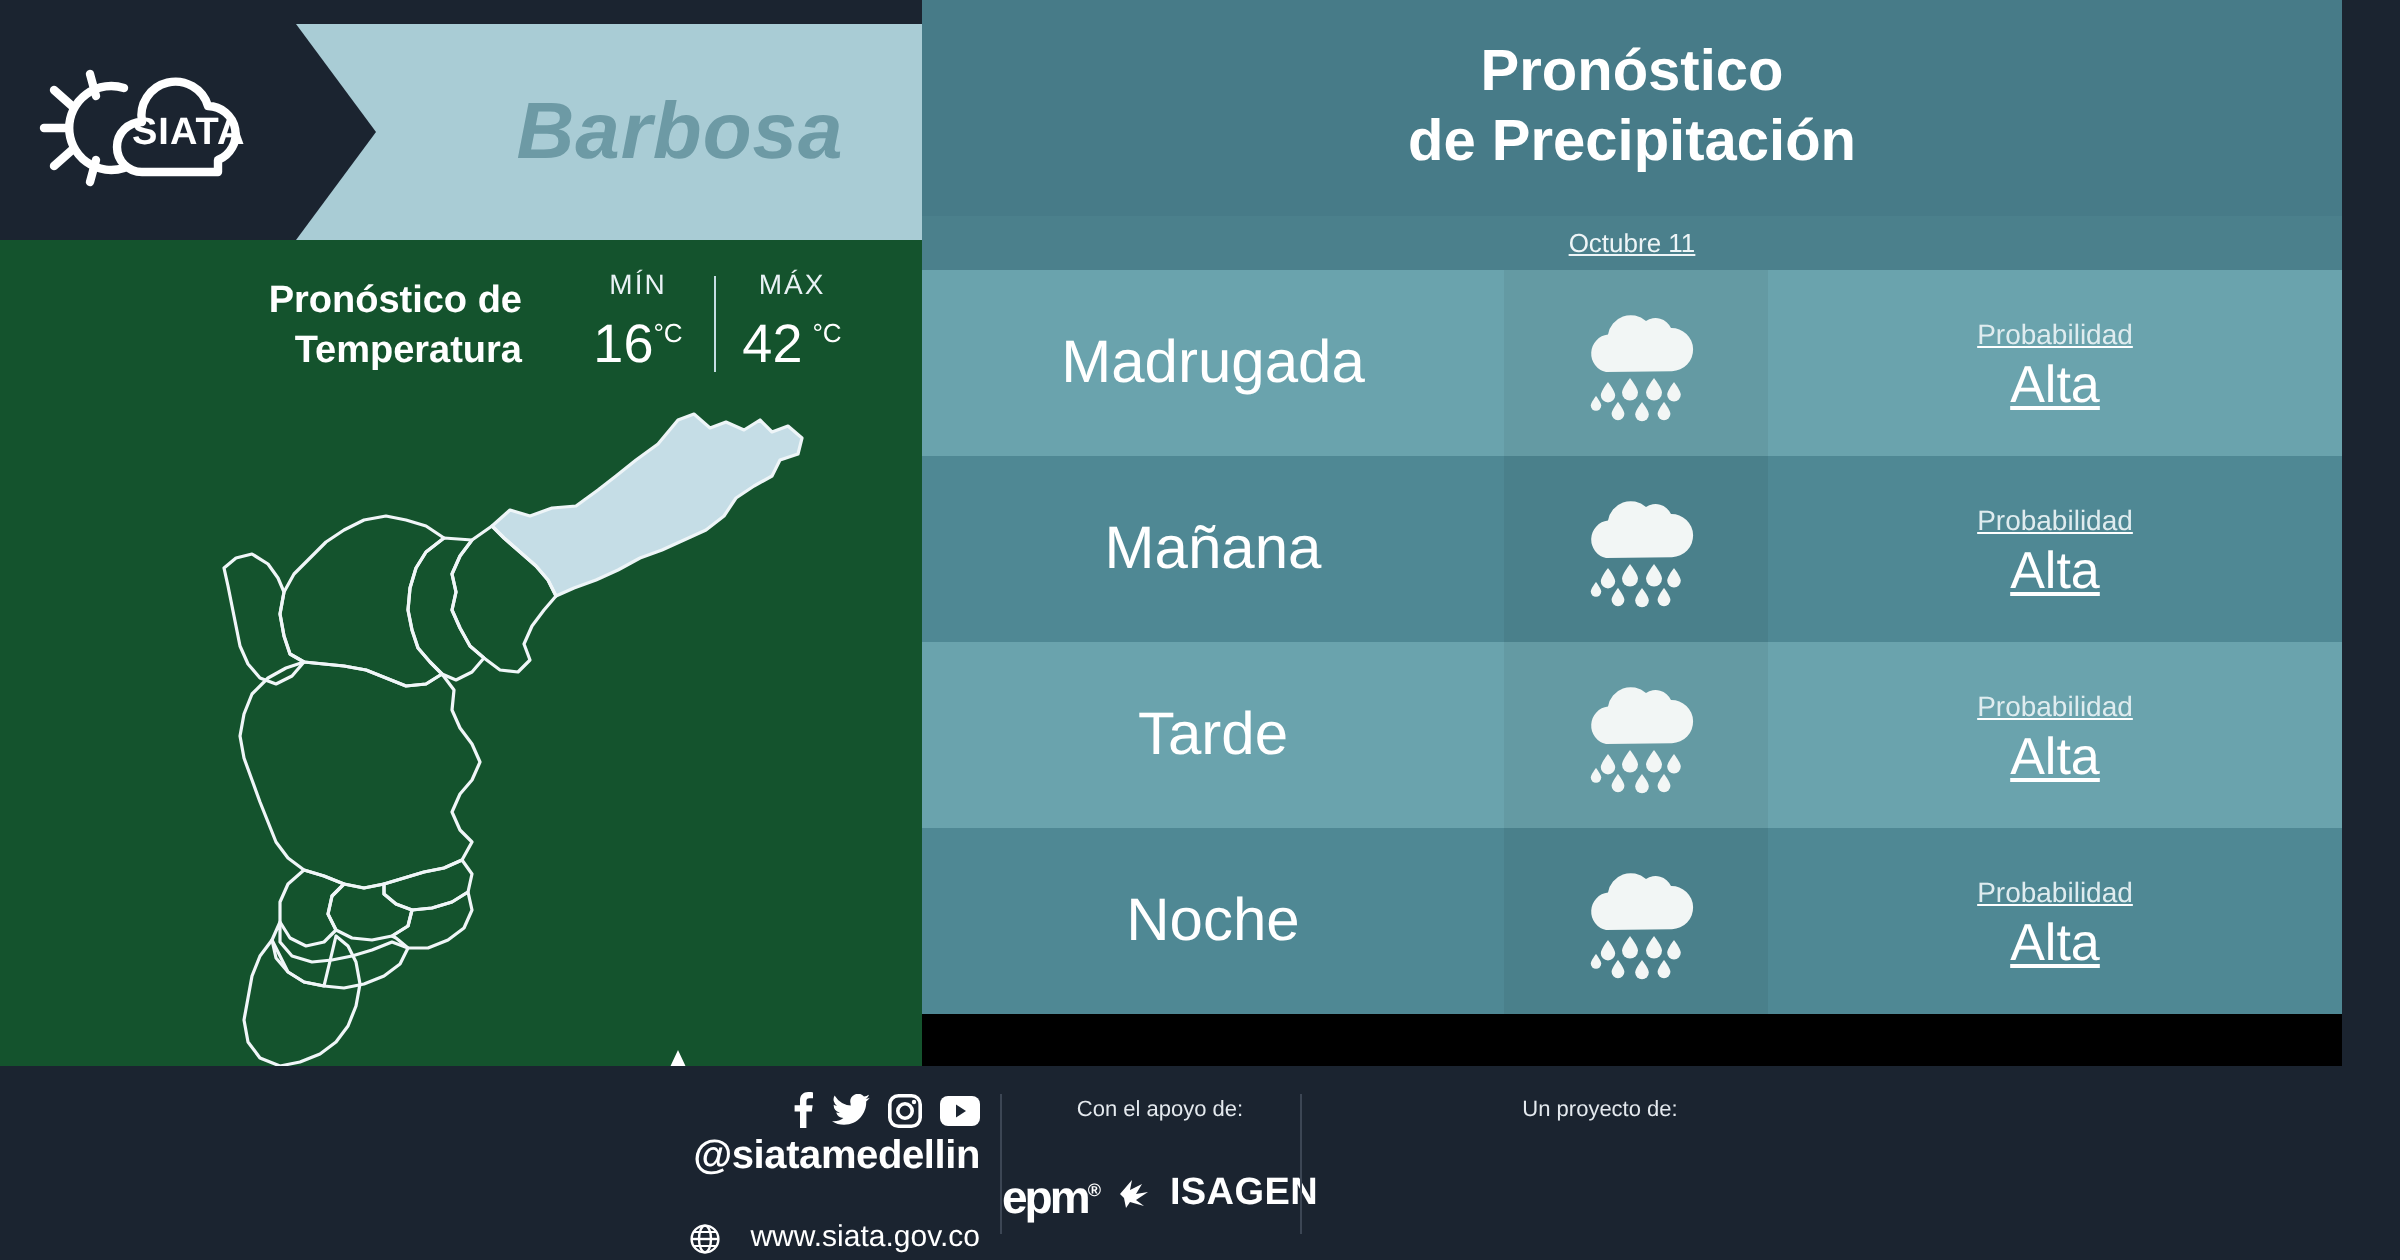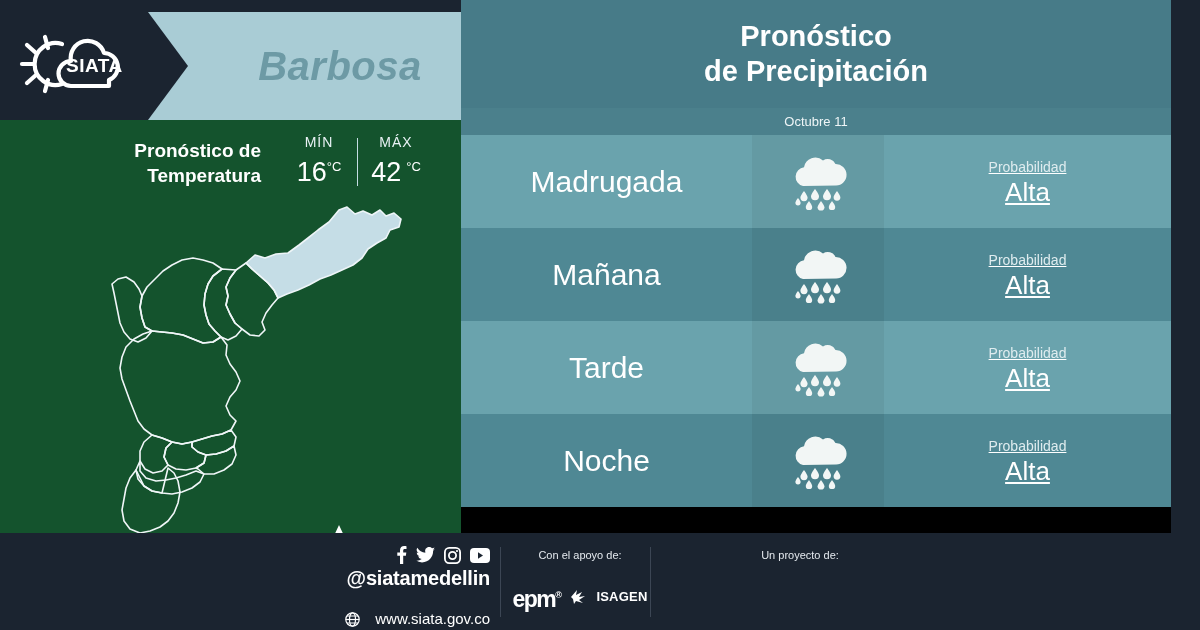--- a/index.html
+++ b/index.html
@@ -187,20 +187,21 @@
   .date-bar {
     position: absolute;
     left: 0; top: 108px;
     width: 710px; height: 27px;
     background: #4b808c;
     display: flex;
     align-items: center;
     justify-content: center;
     color: #eef5f7;
     font-size: 13px;
+    text-decoration: underline;
   }
 
   .rows {
     position: absolute;
     left: 0; top: 135px;
     width: 710px; height: 398px;
   }
 
   .frow {
     position: relative;
@@ -311,25 +312,25 @@
     margin-top: 20px;
   }
   .epm-logo {
     font-size: 23px;
     font-weight: bold;
     letter-spacing: -1.5px;
     line-height: 24px;
   }
   .epm-logo sup { font-size: 9px; }
   .isagen-logo {
-    font-size: 13px;
+    font-size: 19px;
     font-weight: bold;
     letter-spacing: 0.2px;
     display: flex;
-    align-items: flex-start;
+    align-items: center;
     gap: 10px;
   }
 
   .project-block {
     position: absolute;
     left: 700px; top: 14px;
     width: 200px;
     text-align: center;
   }
 

